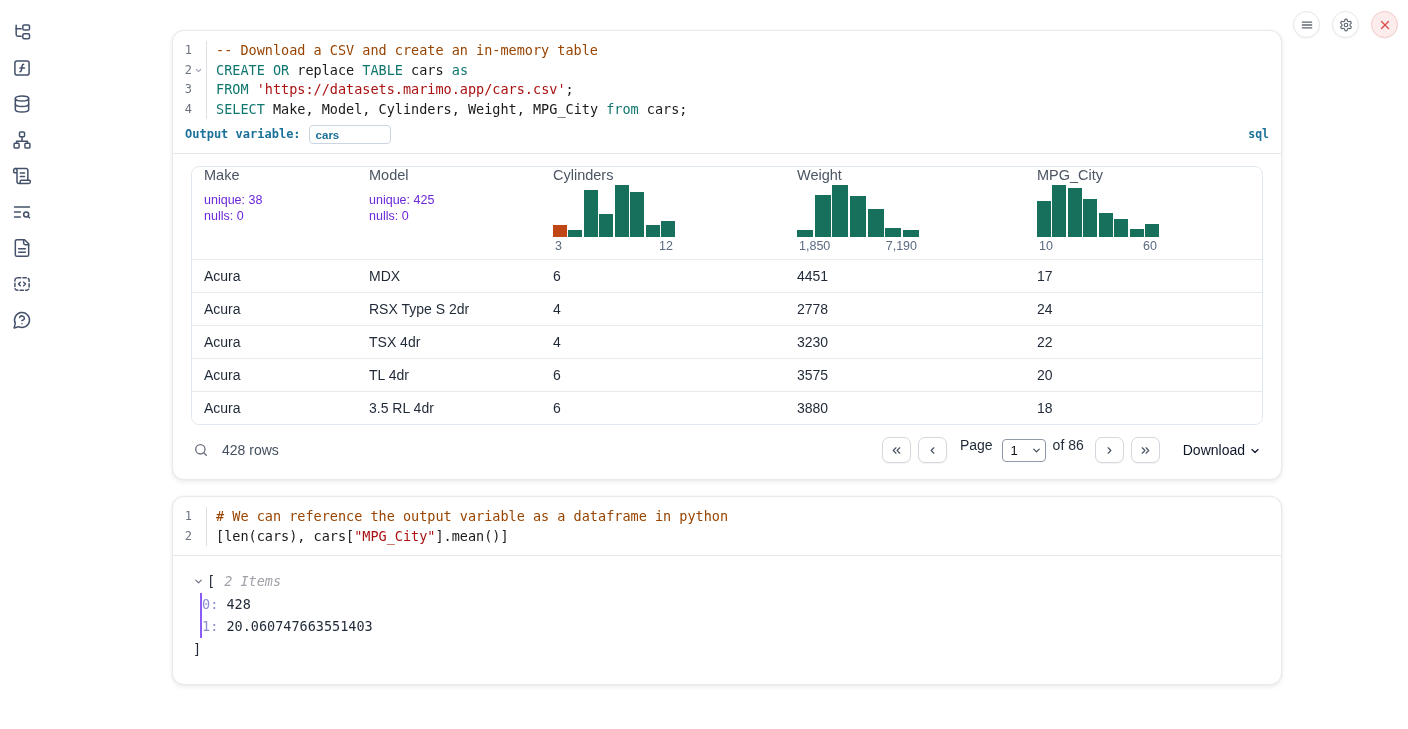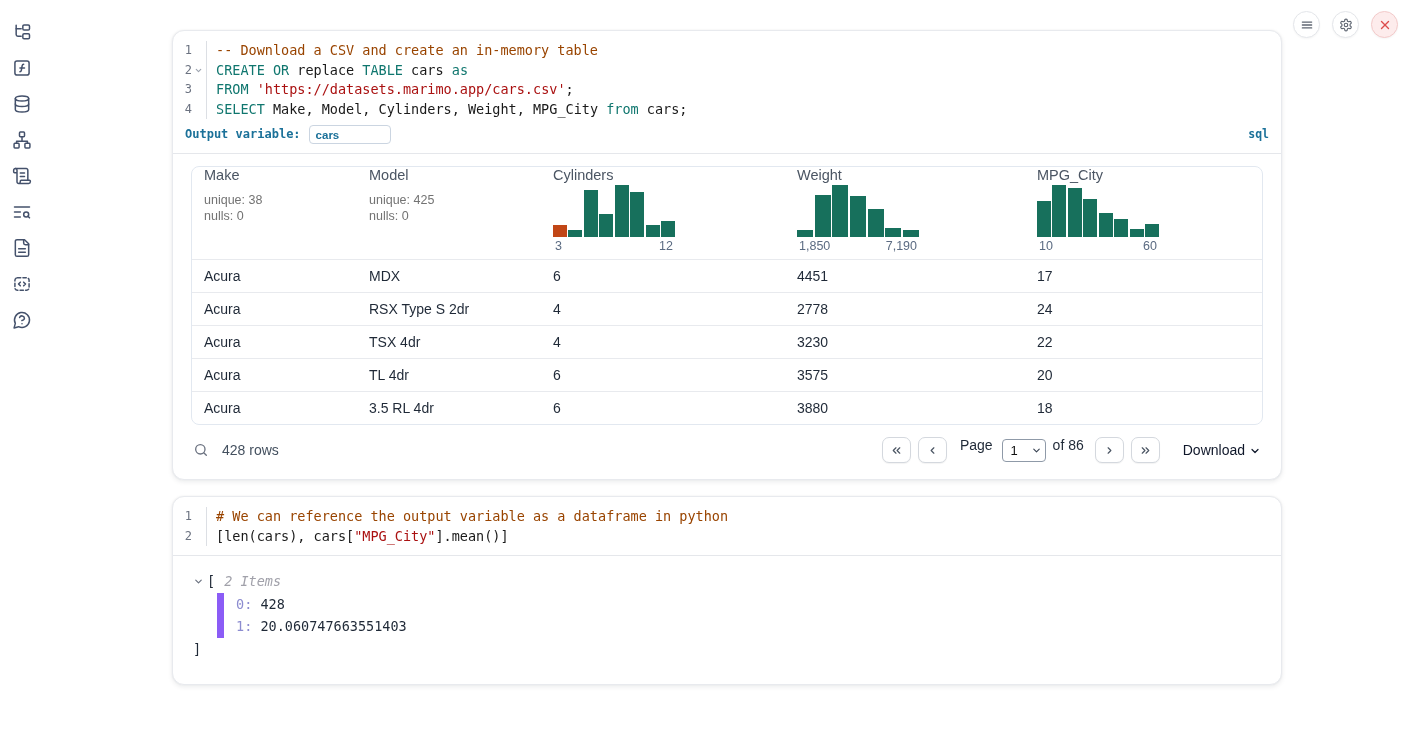--- a/index.html
+++ b/index.html
@@ -44,21 +44,21 @@
   .lang-badge { margin-left:auto; font-size:11.5px; font-weight:bold; color:#1b7199; }
   .cell-divider { border-top:1px solid #e5e7eb; }
 
   
   .output-area { padding:12px 18px 16px 18px; }
   .table-box { border:1px solid #e2e8f0; border-radius:8px; overflow:hidden; }
   table.data { width:100%; border-collapse:collapse; font-size:14px; color:#1f2937; table-layout:fixed; }
   table.data th { text-align:left; vertical-align:top; font-weight:400; color:#4b5563; font-size:14.5px;
                   padding:0 12px 6px 12px; }
   table.data td { padding:8px 12px; border-top:1px solid #e8eaee; height:33px; }
-  .col-stats { margin-top:9px; font-size:12.5px; color:#737373; line-height:1.32; }
+  .col-stats { margin-top:9px; font-size:12.5px; color:#6d28d9; line-height:1.32; }
   .hist { width:122px; margin-top:2px; }
   .hist-bars { display:flex; align-items:flex-end; gap:1.5px; height:52px; }
   .hist-bar { flex:1 1 0; }
   .hist-axis { display:flex; justify-content:space-between; font-size:12.5px; color:#5b6b82; margin-top:2px; padding:0 2px; }
 
   
   .table-footer { display:flex; align-items:center; margin-top:12px; padding:0 2px; color:#4b5563; font-size:14px;gap:12px; }
   .tf-left { display:flex; align-items:center; gap:13px; }
   .tf-left svg { width:16px; height:16px; color:#6b7280; cursor:pointer; }
   .rows-count { color:#44505f; }
@@ -75,21 +75,21 @@
   .pg-of { margin-right:4px; color:#1f2937; }
   .download { display:flex; align-items:center; gap:4px; margin-left:16px; color:#0f172a; font-size:14px; cursor:pointer; }
   .download svg { width:12px; height:12px; margin-top:2px; }
 
   
   .tree-area { padding:14px 18px 24px 20px; font-family:"DejaVu Sans Mono", monospace; font-size:13.5px;
                line-height:22.5px; color:#1f2937; }
   .tree-head { display:flex; align-items:center; gap:3px; }
   .tree-head .tw { width:11px; height:11px; color:#6b7280; cursor:pointer; }
   .tree-items-label { color:#a1a1aa; font-style:italic; margin-left:6px; }
-  .tree-children { margin-left:24px; border-left:7px solid #8b5cf6; padding-left:12px; }
+  .tree-children { margin-left:7px; border-left:2px solid #8b5cf6; padding-left:0; }
   .tree-key { color:#8c8cd0; }
   .tree-close { margin-left:0; }
 </style>
 </head>
 <body>
 
 <div class="sidebar">
   <button class="sb-btn" title="">
     <svg viewBox="0 0 24 24" fill="none" stroke="currentColor" stroke-width="1.8" stroke-linecap="round" stroke-linejoin="round">
         <path d="M5 4v11a2 2 0 0 0 2 2h4"></path>

